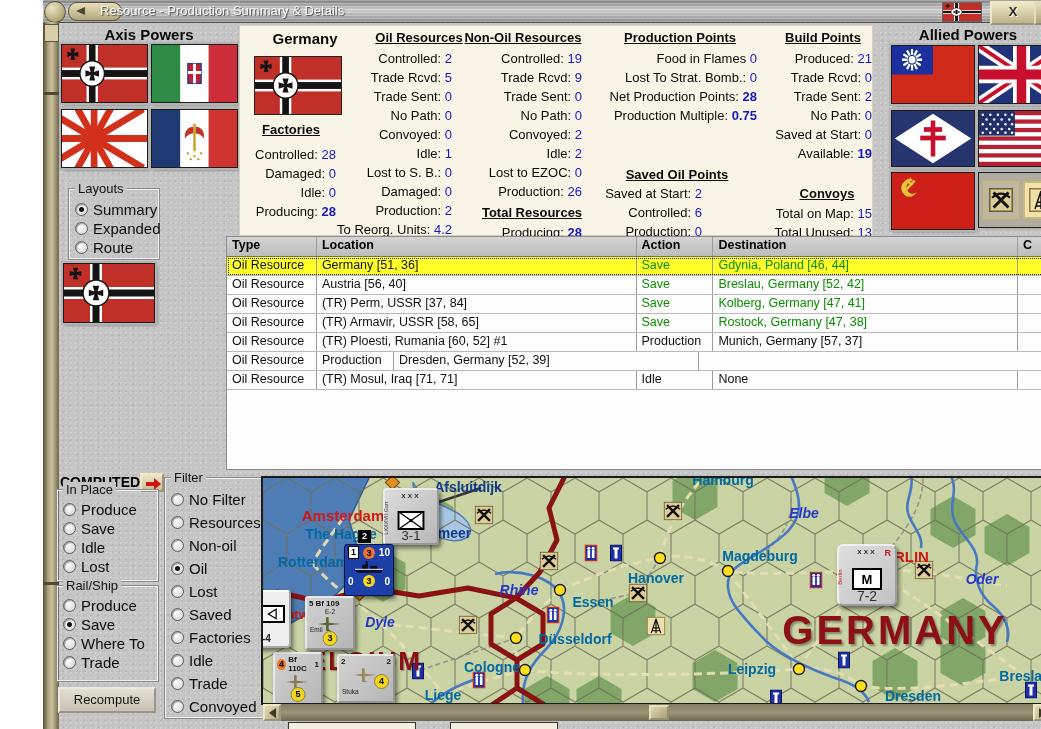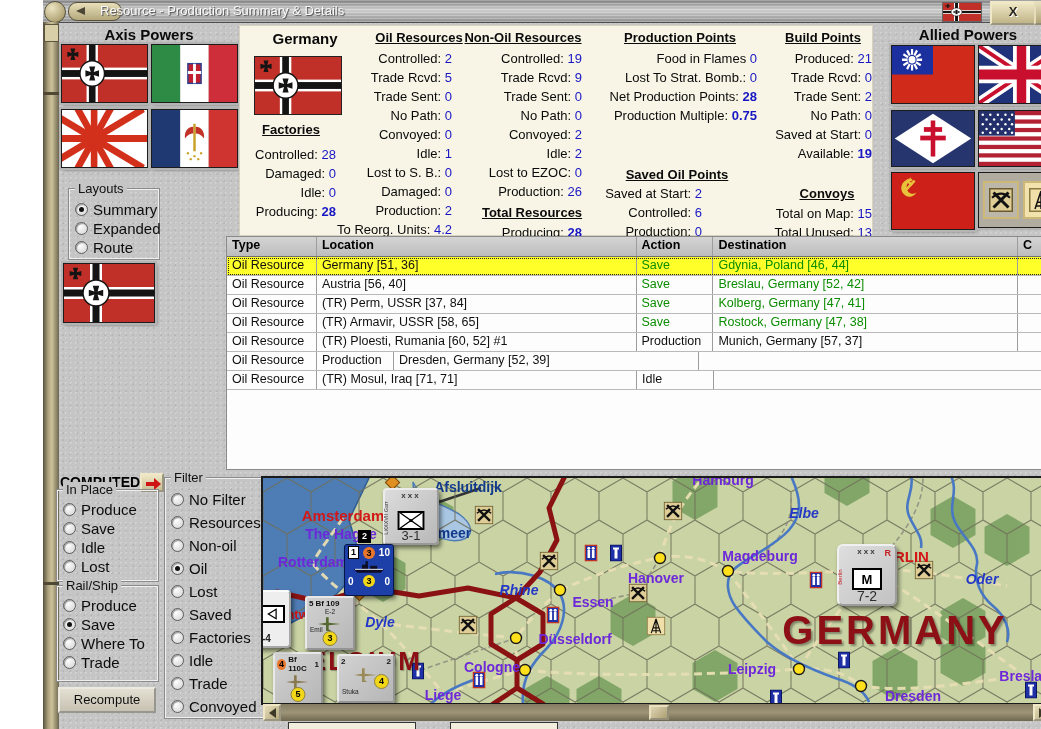--- a/index.html
+++ b/index.html
@@ -97,21 +97,21 @@
   #tile-cell{left:935px;top:172px;width:85px;height:56px;background:#b0aca0;
     border:1px solid #1c1c1c;box-shadow:0 0 0 2px #b4b4b4;box-sizing:border-box;display:flex;align-items:center;justify-content:center;gap:4px;}
   .tile{width:36px;height:38px;border:2px solid #cdb878;display:flex;align-items:center;justify-content:center;box-sizing:border-box;}
   #tile-res{background:#bdb7a9;}
   #tile-oil{background:#f2e2ae;}
 
   
   #map{left:220px;top:478px;width:788px;height:225px;overflow:hidden;background:#c9d3a4;outline:2px solid #1b1b1b;}
   #map svg.terrain{position:absolute;left:0;top:0;}
   .mlabel{position:absolute;transform:translate(-50%,-50%);white-space:nowrap;z-index:3;pointer-events:none;}
-  .m-city{font-weight:bold;font-size:14px;color:#6d28d9;}
+  .m-city{font-weight:bold;font-size:14px;color:#0369a1;}
   .m-capital{font-weight:bold;font-size:15px;color:#d31616;}
   .m-capital2{font-weight:bold;font-size:13px;color:#d31616;}
   .m-water{font-weight:bold;font-size:14px;color:#123a8c;}
   .m-river{font-weight:bold;font-style:italic;font-size:14px;color:#2438c8;}
   .m-country{font-weight:bold;font-size:40px;color:#8c1016;letter-spacing:3px;text-shadow:2px 2px 2px rgba(0,0,0,.35);}
   .m-country2{font-weight:bold;font-size:26px;color:#8c1016;letter-spacing:2px;text-shadow:1px 1px 1px rgba(0,0,0,.3);}
   .micon{position:absolute;z-index:2;transform:translate(-50%,-50%);line-height:0;}
   .diamond{position:absolute;width:9px;height:9px;background:#e09020;border:1px solid #7a4a10;transform:rotate(45deg);z-index:2;}
   .obj2{position:absolute;width:13px;height:13px;background:#000;color:#fff;font-size:9px;font-weight:bold;
     text-align:center;line-height:13px;z-index:4;}
@@ -562,20 +562,21 @@
       <div class="tr row">
         <div class="td c0">Oil Resource</div>
         <div class="td c2">Production</div>
         <div class="td c3">Dresden, Germany [52, 39]</div>
         <div class="td c4"></div>
       </div>
       <div class="tr row">
         <div class="td c0">Oil Resource</div>
         <div class="td c1">(TR) Mosul, Iraq [71, 71]</div>
         <div class="td c2">Idle</div>
+        <div class="td c3">None</div>
         <div class="td c4"></div>
       </div>
     </div>
 
   <div id="computed-label" class="abs">COMPUTED</div>
   <div id="computed-arrow" class="abs">
     <span class="bar"></span>
       <span class="tip"></span>
   </div>
   <div id="inplace-box" class="groupbox">

